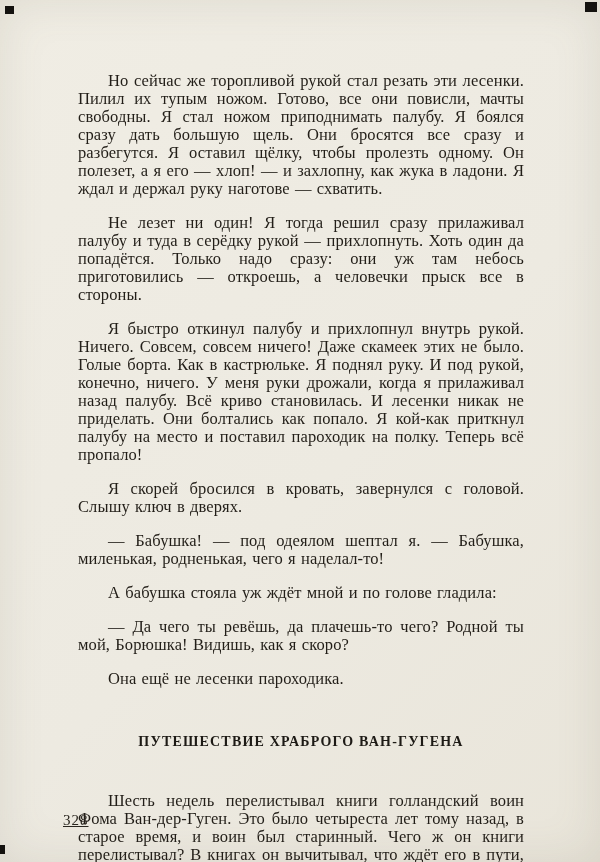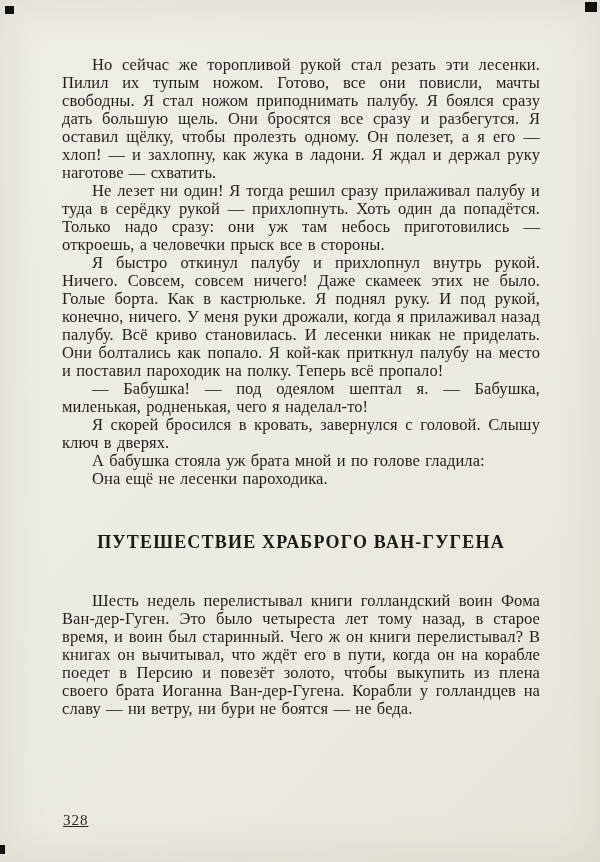--- a/index.html
+++ b/index.html
@@ -23,33 +23,33 @@
     box-shadow: inset 0 0 46px rgba(115, 104, 82, 0.14);
     color: #221e18;
   }
   .text-block {
     position: absolute;
     top: 56px;
     left: 62px;
     right: 60px;
   }
   .text-block p {
-    margin: 0;
+    margin: 16px;
     text-indent: 30px;
     text-align: justify;
     font-size: 16.5px;
     line-height: 18px;
     letter-spacing: 0.1px;
     word-spacing: 1px;
   }
   h1.chapter-title {
     margin: 42px 0 38px 0;
     padding: 0;
     text-align: center;
-    font-size: 18px;
+    font-size: 14px;
     line-height: 24px;
     font-weight: bold;
     letter-spacing: 1.2px;
     white-space: nowrap;
     color: #1d1a15;
   }
   .page-number {
     position: absolute;
     left: 63px;
     bottom: 33px;
@@ -72,23 +72,24 @@
 <div class="page">
 
   <div class="scan-mark tl"></div>
   <div class="scan-mark tr"></div>
   <div class="scan-mark bl"></div>
 
   <main class="text-block">
     <p>Но сейчас же торопливой рукой стал резать эти лесенки. Пилил их тупым ножом. Готово, все они повисли, мачты свободны. Я стал ножом приподнимать палубу. Я боялся сразу дать большую щель. Они бросятся все сразу и разбегутся. Я оставил щёлку, чтобы пролезть одному. Он полезет, а я его — хлоп! — и захлопну, как жука в ладони. Я ждал и держал руку наготове — схватить.</p>
     <p>Не лезет ни один! Я тогда решил сразу прилаживал палубу и туда в серёдку рукой — прихлопнуть. Хоть один да попадётся. Только надо сразу: они уж там небось приготовились — откроешь, а человечки прыск все в стороны.</p>
     <p>Я быстро откинул палубу и прихлопнул внутрь рукой. Ничего. Совсем, совсем ничего! Даже скамеек этих не было. Голые борта. Как в кастрюльке. Я поднял руку. И под рукой, конечно, ничего. У меня руки дрожали, когда я прилаживал назад палубу. Всё криво становилась. И лесенки никак не приделать. Они болтались как попало. Я кой-как приткнул палубу на место и поставил пароходик на полку. Теперь всё пропало!</p>
+    <p>Я скорей бросился в кровать, завернулся с головой. Слышу ключ в дверях.</p>
     <p>— Бабушка! — под одеялом шептал я. — Бабушка, миленькая, родненькая, чего я наделал-то!</p>
-    <p>Я скорей бросился в кровать, завернулся с головой. Слышу ключ в дверях.</p>
-    <p>А бабушка стояла уж брата мной и по голове гладила:</p>
+    <p>А бабушка стояла уж ждёт мной и по голове гладила:</p>
+    <p>— Да чего ты ревёшь, да плачешь-то чего? Родной ты мой, Борюшка! Видишь, как я скоро?</p>
     <p>Она ещё не лесенки пароходика.</p>
 
     <h1 class="chapter-title">ПУТЕШЕСТВИЕ ХРАБРОГО ВАН-ГУГЕНА</h1>
 
     <p>Шесть недель перелистывал книги голландский воин Фома Ван-дер-Гуген. Это было четыреста лет тому назад, в старое время, и воин был старинный. Чего ж он книги перелистывал? В книгах он вычитывал, что ждёт его в пути, когда он на корабле поедет в Персию и повезёт золото, чтобы выкупить из плена своего брата Иоганна Ван-дер-Гугена. Корабли у голландцев на славу — ни ветру, ни бури не боятся — не беда.</p>
   </main>
 
   <div class="page-number">328</div>
 
 </div>

